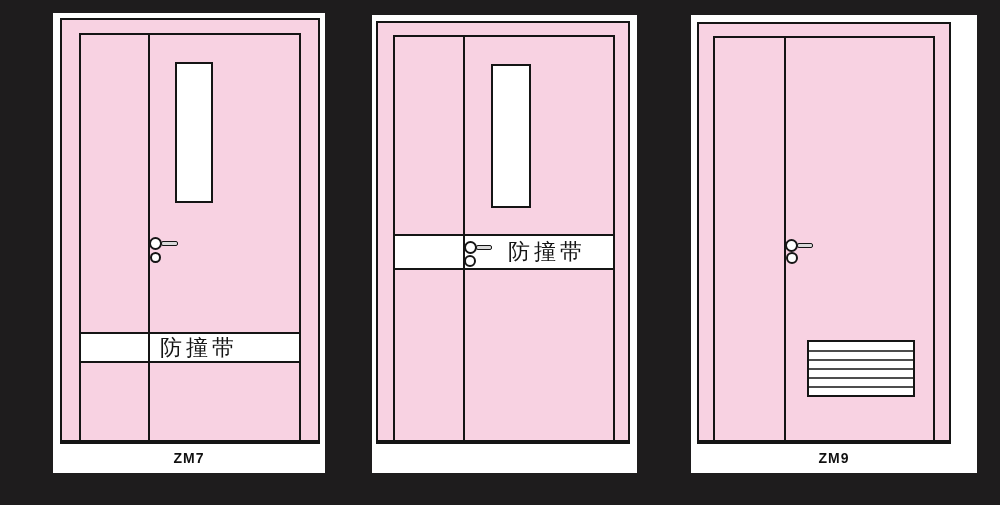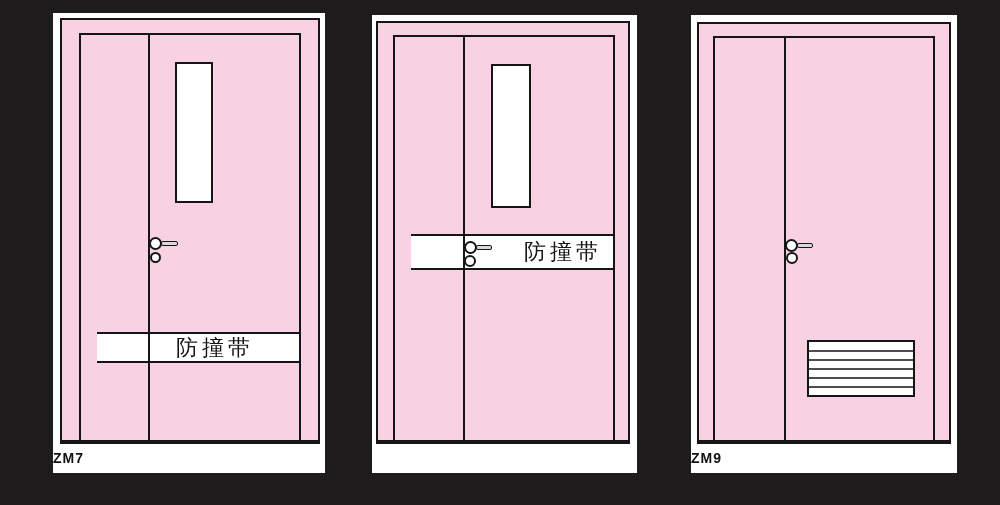--- a/index.html
+++ b/index.html
@@ -8,21 +8,21 @@
     background: #1e1c1d;
     overflow: hidden;
     font-family: "Liberation Sans", sans-serif;
   }
   .board { position: relative; width: 1000px; height: 505px; }
 
   
   .panel { position: absolute; background: #ffffff; }
   #panel-zm7 { left: 53px;  top: 13px; width: 272px; height: 460px; }
   #panel-zm8 { left: 372px; top: 15px; width: 265px; height: 458px; }
-  #panel-zm9 { left: 691px; top: 15px; width: 266px; height: 458px; }
+  #panel-zm9 { left: 691px; top: 15px; width: 266px; height: 458px; padding-left: 20px; }
 
   
   .door {
     position: absolute; box-sizing: border-box;
     background: #f8d2e2;
     border: 2px solid #151515; border-bottom-width: 4px;
   }
   .d1 { left: 7px; top: 5px; width: 260px; height: 426px; }
   .d2 { left: 4px; top: 6px; width: 254px; height: 423px; }
   .d3 { left: 6px; top: 7px; width: 254px; height: 422px; }
@@ -46,21 +46,21 @@
   
   .window {
     position: absolute; box-sizing: border-box;
     background: #ffffff; border: 2px solid #151515; z-index: 1;
   }
   .d1-win { left: 94px; top: 27px; width: 38px; height: 141px; }
   .d2-win { left: 96px; top: 27px; width: 40px; height: 144px; }
 
   
   .strip {
-    position: absolute; left: 16px; right: 0; box-sizing: border-box;
+    position: absolute; left: 0; right: 0; box-sizing: border-box;
     background: #ffffff;
     border-top: 2px solid #151515; border-bottom: 2px solid #151515;
     z-index: 2;
   }
   .d1-strip { top: 297px; height: 31px; }
   .d2-strip { top: 197px; height: 36px; }
   .strip-label {
     position: absolute; top: 50%; transform: translateY(-50%);
     font-family: "Liberation Serif", "DejaVu Serif", serif;
     font-size: 22px; letter-spacing: 4px; color: #151515; white-space: nowrap;
@@ -96,21 +96,21 @@
     background: #ffffff; border: 2px solid #151515; z-index: 1;
     left: 92px; top: 302px; width: 108px; height: 57px;
   }
   .slat { position: absolute; left: 0; right: 0; height: 2px; background: #4d4d4d; }
   .slat-1 { top: 8px; }  .slat-2 { top: 17px; } .slat-3 { top: 26px; }
   .slat-4 { top: 35px; } .slat-5 { top: 44px; }
 
   
   .code-label {
     position: absolute; left: 0; right: 0; bottom: 7px;
-    color: #111111;
+    text-align: center; color: #111111;
     font-family: "Liberation Sans", sans-serif;
     font-size: 14px; font-weight: bold; letter-spacing: 1px;
   }
 </style>
 </head>
 <body>
 
 <div class="board">
 
   <section class="panel" id="panel-zm7">

